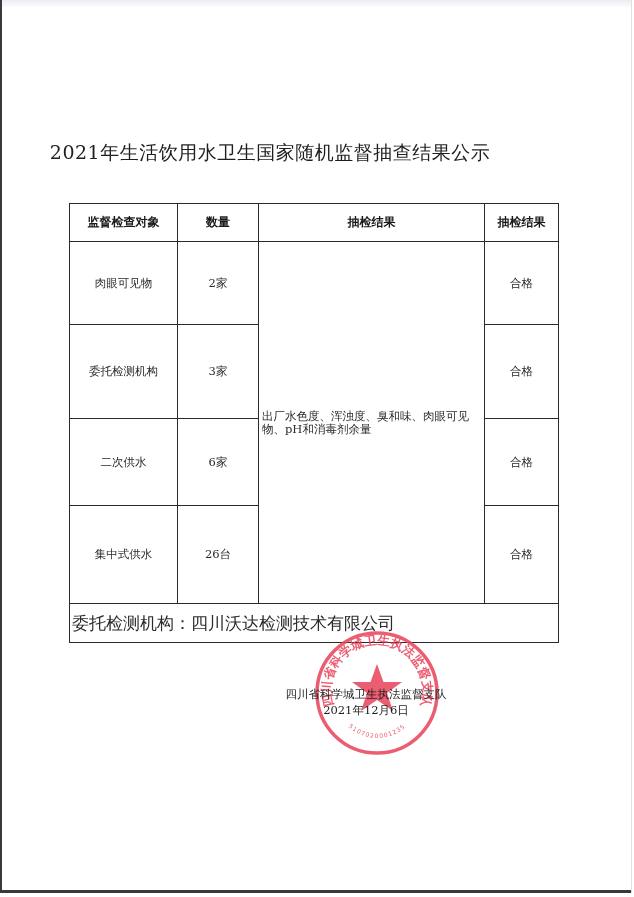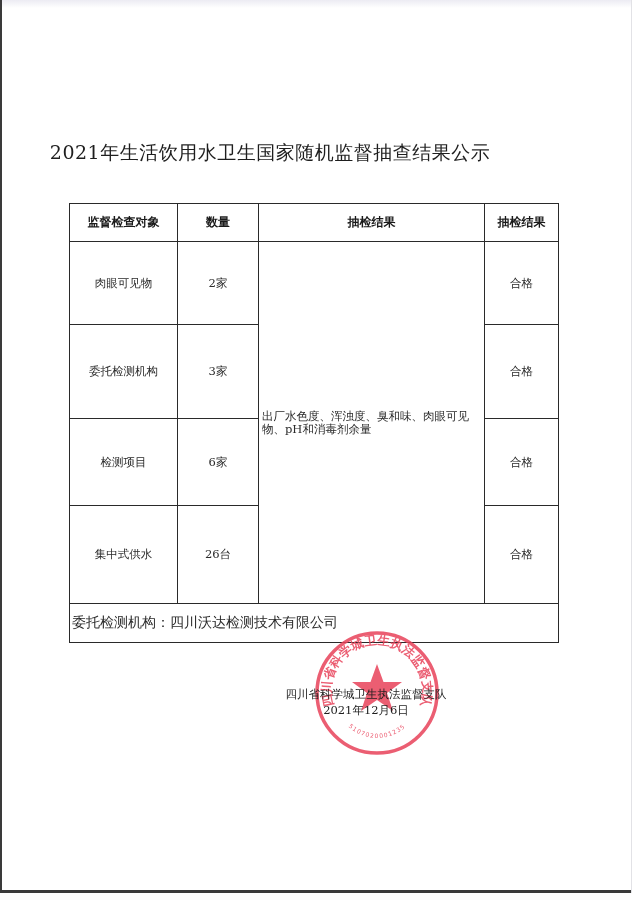--- a/index.html
+++ b/index.html
@@ -66,21 +66,21 @@
     .tbl td.items {
       text-align: left;
       vertical-align: middle;
       padding: 0 2px 0 3px;
       line-height: 13px;
       font-size: 11.5px;
     }
     .tbl td.footer {
       text-align: left;
       padding-left: 2px;
-      font-size: 14px;
+      font-size: 17px;
     }
     .signature {
       position: absolute;
       left: 276px; top: 686px;
       width: 180px;
       text-align: center;
       font-size: 11.5px;
       line-height: 16px;
       color: #1e1e1e;
       z-index: 2;
@@ -121,21 +121,21 @@
     <td>2家</td>
     <td class="items" rowspan="4">出厂水色度、浑浊度、臭和味、肉眼可见物、pH和消毒剂余量</td>
     <td>合格</td>
   </tr>
   <tr style="height:94px">
     <td>委托检测机构</td>
     <td>3家</td>
     <td>合格</td>
   </tr>
   <tr style="height:87px">
-    <td>检测项目</td>
+    <td>二次供水</td>
     <td>6家</td>
     <td>合格</td>
   </tr>
   <tr style="height:98px">
     <td>集中式供水</td>
     <td>26台</td>
     <td>合格</td>
   </tr>
   <tr style="height:39px">
     <td class="footer" colspan="4">委托检测机构：四川沃达检测技术有限公司</td>

